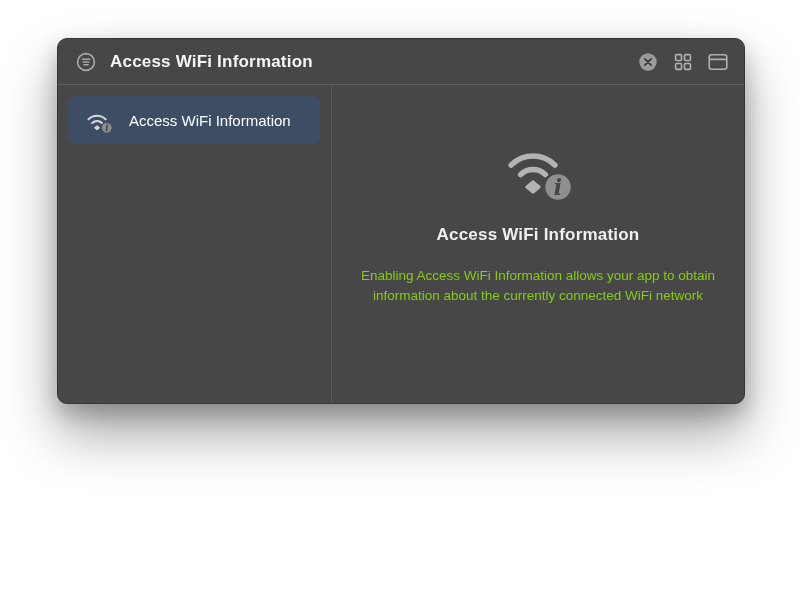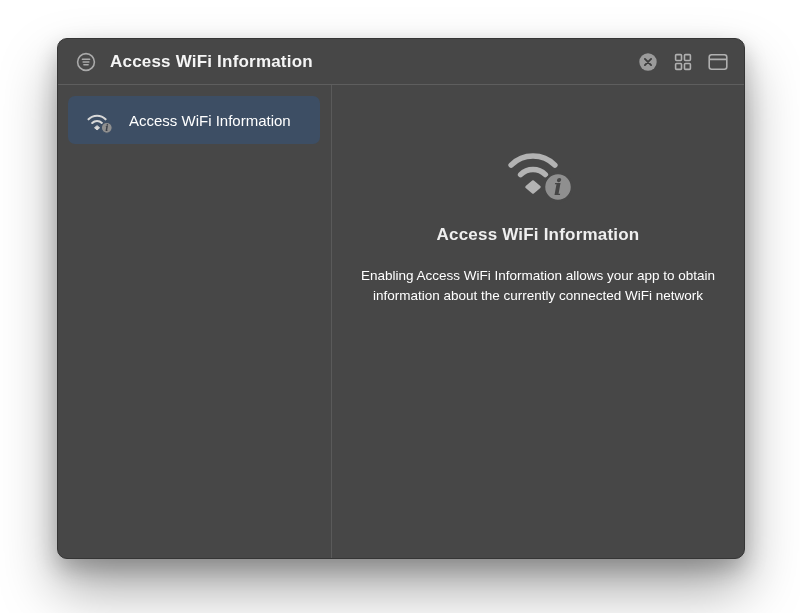--- a/index.html
+++ b/index.html
@@ -5,21 +5,21 @@
   * { margin: 0; padding: 0; box-sizing: border-box; }
   html, body {
     width: 800px; height: 613px;
     background: #ffffff;
     font-family: "Liberation Sans", "DejaVu Sans", sans-serif;
     overflow: hidden;
   }
   .window {
     position: absolute;
     left: 57px; top: 38px;
-    width: 688px; height: 521px;
+    width: 688px; height: 366px;
     background: #474747;
     border: 1px solid #353535;
     border-radius: 10px;
     box-shadow: 0 30px 55px rgba(0,0,0,0.35), 0 10px 22px rgba(0,0,0,0.22);
     overflow: hidden;
     display: flex;
     flex-direction: column;
   }
   .titlebar {
     height: 46px;
@@ -91,21 +91,21 @@
   }
   .main-heading {
     color: #efefef;
     font-size: 17px;
     font-weight: 700;
     letter-spacing: 0.2px;
     margin-bottom: 21px;
     text-align: center;
   }
   .main-desc {
-    color: #ffffff;
+    color: #84cc16;
     font-size: 13.5px;
     line-height: 20px;
     text-align: center;
     max-width: 408px;
   }
   svg { display: block; }
 </style>
 </head>
 <body>
 

